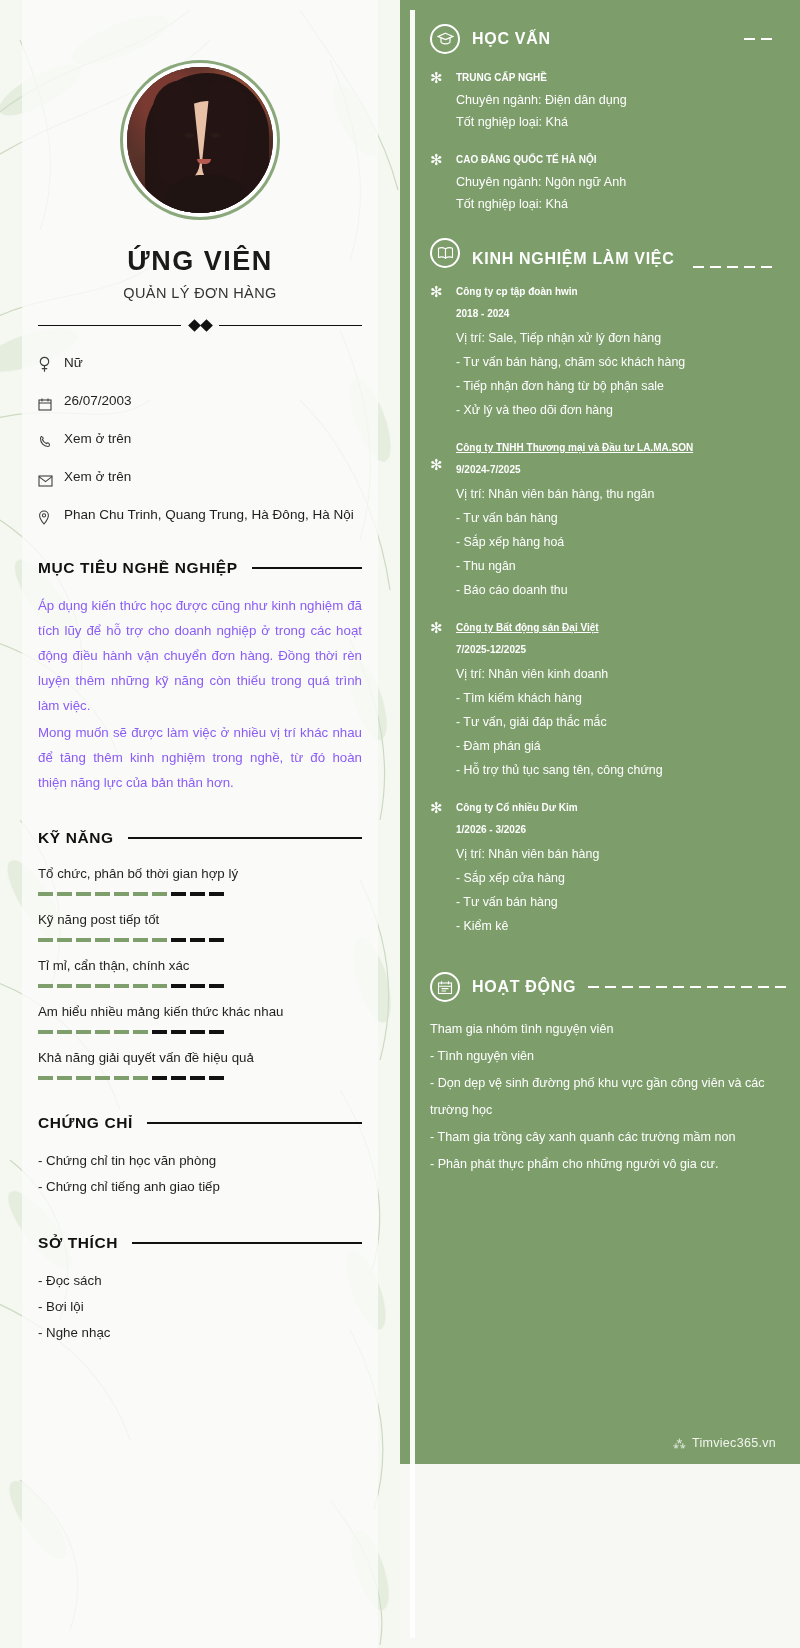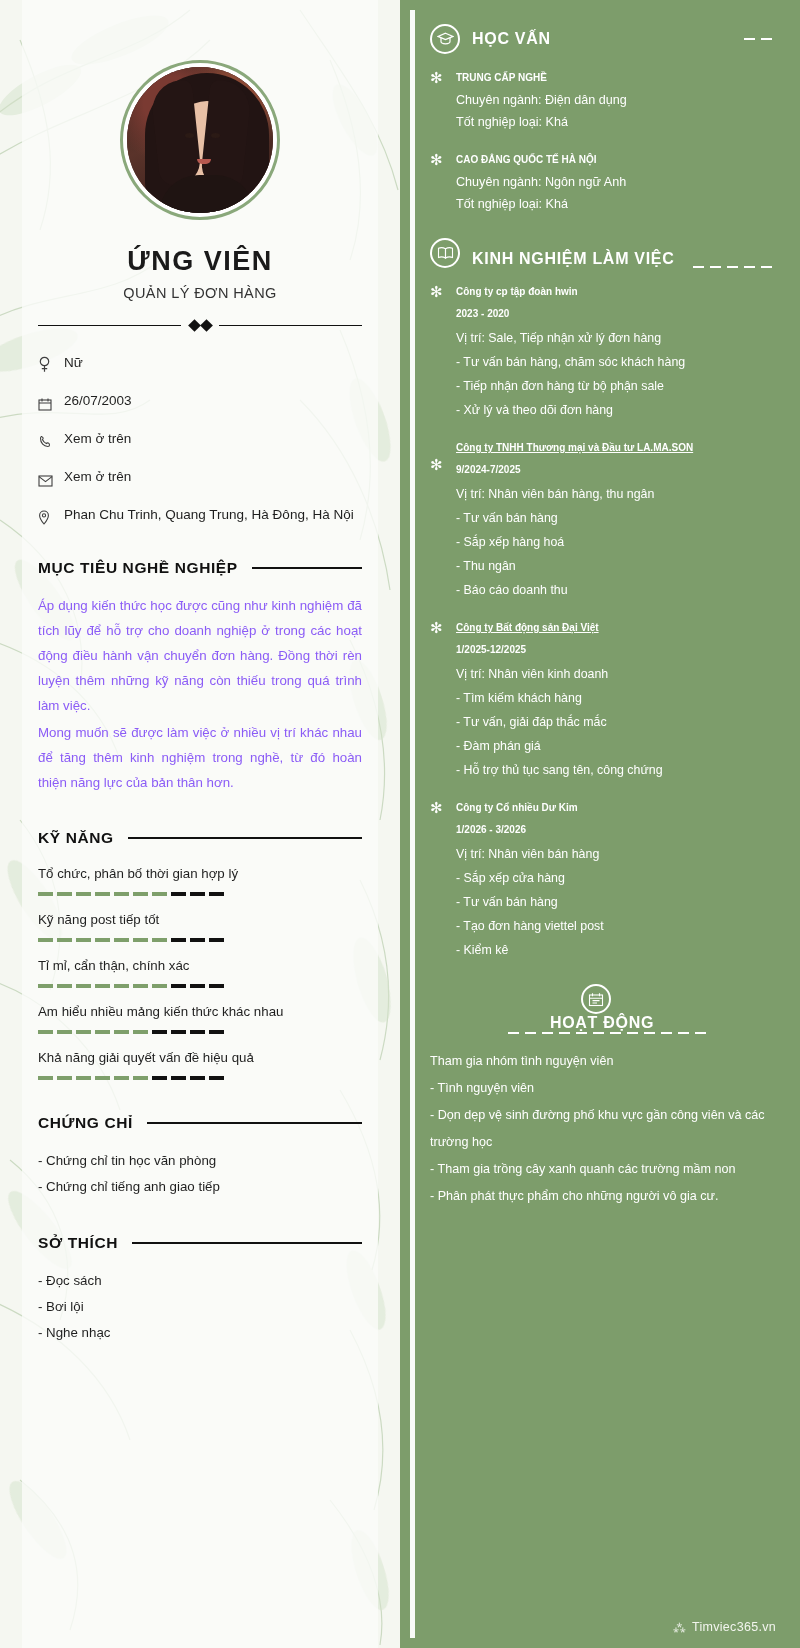--- a/index.html
+++ b/index.html
@@ -169,21 +169,21 @@
   .list-line {
     font-size: 13.3px;
     line-height: 26px;
     color: #1f1f1f;
   }
 
   
   .right {
     position: relative;
     width: 400px;
-    height: 1648px;
+    height: 1464px;
     background: #7d9d6b;
     color: #ffffff;
     padding: 0 26px 0 30px;
     z-index: 3;
   }
   .right::before {
     content: "";
     position: absolute;
     left: 10px; top: 10px;
     width: 5px; height: 1628px;
@@ -551,21 +551,21 @@
           <i></i>
           <i></i>
           <i></i>
         </span>
     </div>
 
     <div class="entry">
       <span class="flower">✻</span>
       <div class="entry-body">
         <div class="e-title">Công ty cp tập đoàn hwin</div>
-        <div class="e-title">2023 - 2020</div>
+        <div class="e-title">2018 - 2024</div>
         <div class="e-line">Vị trí: Sale, Tiếp nhận xử lý đơn hàng</div>
         <div class="e-line">- Tư vấn bán hàng, chăm sóc khách hàng</div>
         <div class="e-line">- Tiếp nhận đơn hàng từ bộ phận sale</div>
         <div class="e-line">- Xử lý và theo dõi đơn hàng</div>
       </div>
     </div>
 
     <div class="entry" style="margin-top:14px;">
       <span class="flower" style="padding-top:18px;">✻</span>
       <div class="entry-body">
@@ -576,43 +576,42 @@
         <div class="e-line">- Sắp xếp hàng hoá</div>
         <div class="e-line">- Thu ngân</div>
         <div class="e-line">- Báo cáo doanh thu</div>
       </div>
     </div>
 
     <div class="entry" style="margin-top:10px;">
       <span class="flower">✻</span>
       <div class="entry-body">
         <div class="e-title u">Công ty Bất động sản Đại Việt </div>
-        <div class="e-title">1/2025-12/2025</div>
+        <div class="e-title">7/2025-12/2025</div>
         <div class="e-line">Vị trí: Nhân viên kinh doanh</div>
         <div class="e-line">- Tìm kiếm khách hàng</div>
         <div class="e-line">- Tư vấn, giải đáp thắc mắc</div>
         <div class="e-line">- Đàm phán giá</div>
         <div class="e-line">- Hỗ trợ thủ tục sang tên, công chứng</div>
       </div>
     </div>
 
     <div class="entry" style="margin-top:10px;">
       <span class="flower">✻</span>
       <div class="entry-body">
         <div class="e-title">Công ty Cổ nhiều Dư Kim</div>
         <div class="e-title">1/2026 - 3/2026</div>
         <div class="e-line">Vị trí: Nhân viên bán hàng</div>
         <div class="e-line">- Sắp xếp cửa hàng</div>
         <div class="e-line">- Tư vấn bán hàng</div>
-        <div class="e-line">- Tạo đơn hàng viettel post</div>
         <div class="e-line">- Kiểm kê</div>
       </div>
     </div>
 
-    <div class="r-head" style="margin-top:22px;flex-direction:column;">
+    <div class="r-head" style="margin-top:34px;">
       <span class="r-icon">
         <svg width="16" height="15" viewBox="0 0 16 15">
             <rect x="1.5" y="3" width="13" height="10.5" fill="none" stroke="#fff" stroke-width="1.1"></rect>
             <path d="M1.5 6.2h13M4.5 1.2v3M11.5 1.2v3M4.5 8.6h7M4.5 11h4.5" stroke="#fff" stroke-width="1.1" fill="none"></path>
           </svg>
       </span>
       <h2>HOẠT ĐỘNG</h2>
       <span class="dashes">
           <i></i>
           <i></i>

